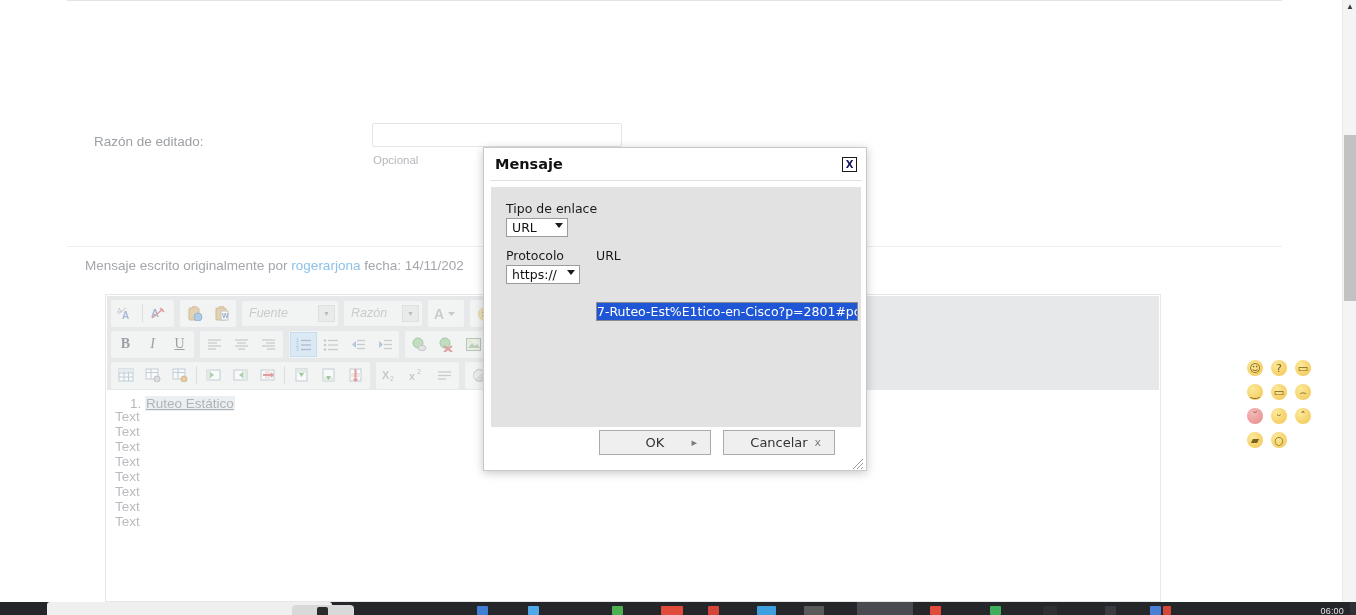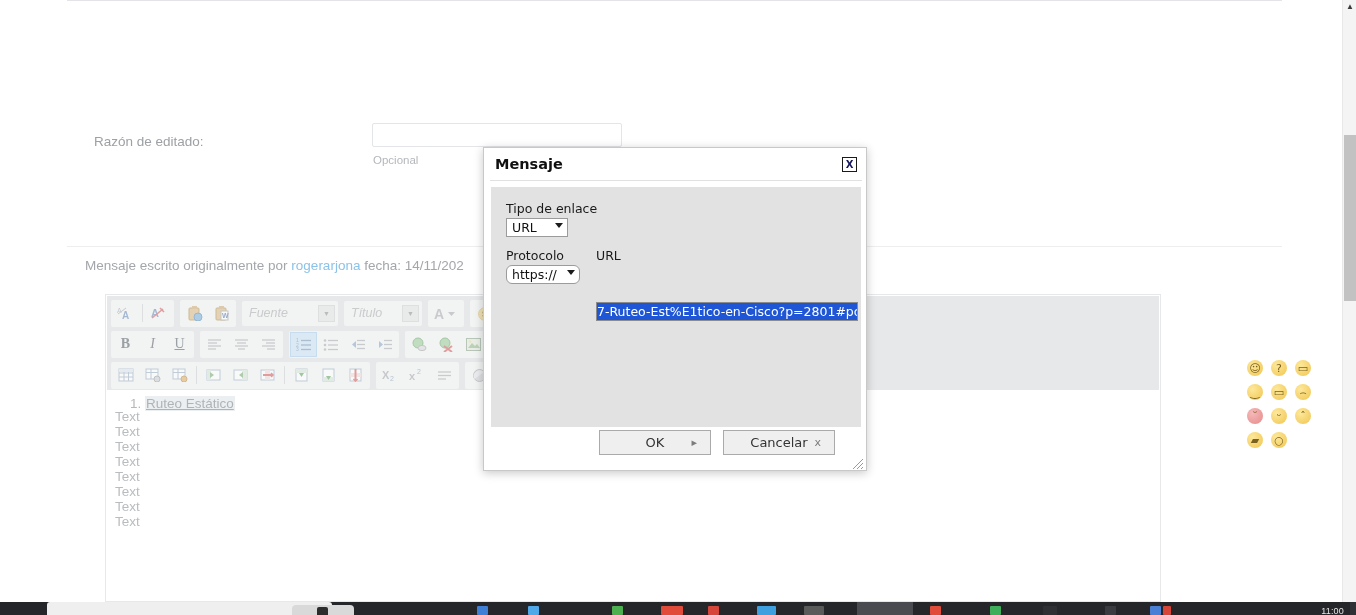--- a/index.html
+++ b/index.html
@@ -516,21 +516,21 @@
                   </svg>
               </div>
             </div>
 
             <div class="tb-combo">
               <span>Fuente</span>
               <span class="cbx">▼</span>
             </div>
 
             <div class="tb-combo small">
-              <span>Título</span>
+              <span>Razón</span>
               <span class="cbx">▼</span>
             </div>
 
             <div class="tb-group">
               <div class="tb-btn" style="width:34px;">
                 <svg width="26" height="15" viewBox="0 0 26 15">
                     <text x="1" y="13" font-size="14" fill="#9fa4a9" font-weight="bold">A</text>
                     <path d="M15 6 l7 0 l-3.5 4 z" fill="#9fa4a9"></path>
                   </svg>
               </div>
@@ -857,21 +857,21 @@
 
     <div class="dlg-body">
 
       <div class="dlg-lbl" style="left:15px; top:14px;">Tipo de enlace</div>
       <div class="dlg-select" style="left:15px; top:31px; width:62px;">
         <span>URL</span>
         <span class="caret"></span>
       </div>
 
       <div class="dlg-lbl" style="left:15px; top:61px;">Protocolo</div>
-      <div class="dlg-select" style="left:15px; top:78px; width:74px;border-radius:6px;">
+      <div class="dlg-select" style="left:15px; top:78px; width:74px;">
         <span>https://</span>
         <span class="caret"></span>
       </div>
 
       <div class="dlg-lbl" style="left:105px; top:61px;">URL</div>
       <div class="dlg-url-input">
         <span class="sel">7-Ruteo-Est%E1tico-en-Cisco?p=2801#post2801</span>
       </div>
     </div>
 
@@ -909,17 +909,17 @@
     <div class="tb-ico" style="left:661px; background:#e04b3a; width:22px;"></div>
     <div class="tb-ico" style="left:708px; background:#d6453a;"></div>
     <div class="tb-ico" style="left:757px; background:#3fa0e0; width:19px;"></div>
     <div class="tb-ico" style="left:804px; background:#5a5a5a; width:20px;"></div>
     <div class="tb-ico" style="left:930px; background:#e04b3a;"></div>
     <div class="tb-ico" style="left:990px; background:#3fae5a;"></div>
     <div class="tb-ico" style="left:1043px; background:#2e2f33; width:14px;"></div>
     <div class="tb-ico" style="left:1105px; background:#3a3b40;"></div>
     <div class="tb-ico" style="left:1150px; background:#4a7fd6;"></div>
     <div class="tb-ico" style="left:1163px; background:#d6453a; width:8px;"></div>
-    <div class="tb-clock">11:00</div>
+    <div class="tb-clock">06:00</div>
     <div class="tb-right-edge"></div>
   </div>
 
 </div>
 
 </body></html>

